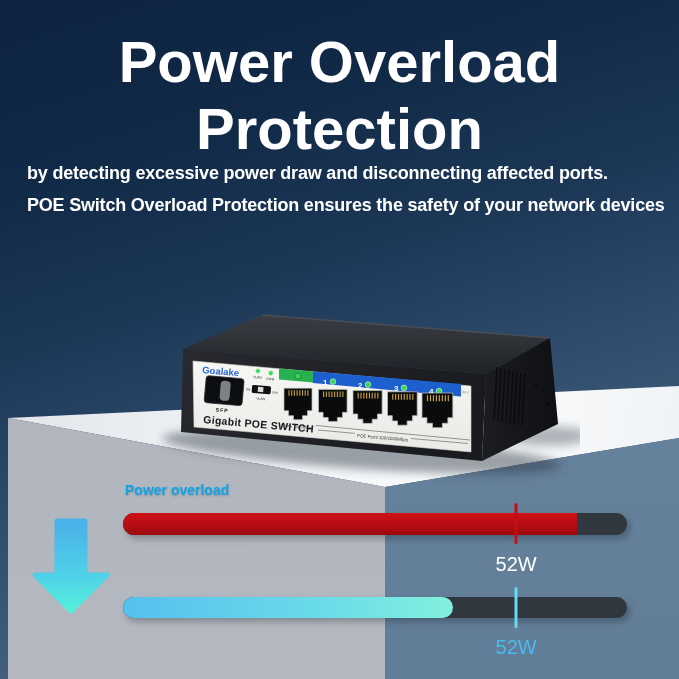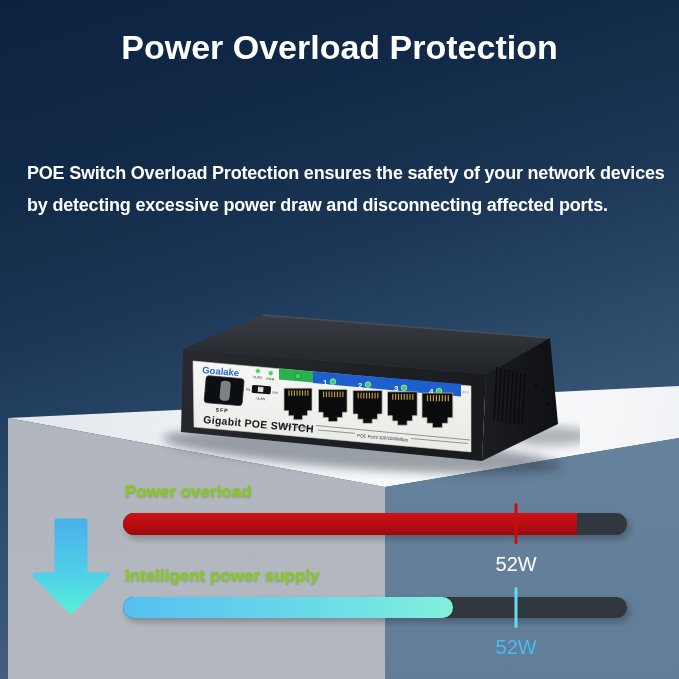--- a/index.html
+++ b/index.html
@@ -10,29 +10,29 @@
       #2e4b6c 58%,#44607c 78%,#4b6783 100%);}
   
   .ped-top{clip-path:polygon(8px 418px,679px 386px,679px 438px,385px 487px);
       background:linear-gradient(100deg,#dde1e6 0%,#eef1f4 35%,#fafbfc 70%,#eef1f4 100%);}
   .ped-left{clip-path:polygon(8px 418px,385px 487px,385px 679px,8px 679px);
       background:linear-gradient(180deg,#a7acb4 0%,#b0b4bc 45%,#b4b8c0 100%);}
   .ped-right{clip-path:polygon(385px 487px,679px 438px,679px 679px,385px 679px);
       background:linear-gradient(180deg,#7590a9 0%,#68839d 50%,#627d97 100%);}
   
   .title{position:absolute;left:0;right:0;top:28px;text-align:center;color:#fff;
-      font-size:34px;font-weight:bold;letter-spacing:0px;}
+      font-size:58px;font-weight:bold;letter-spacing:0px;}
   .desc{position:absolute;left:27px;top:157px;width:640px;color:#fff;
       font-size:18px;font-weight:bold;line-height:32px;letter-spacing:-0.2px;
       white-space:nowrap;}
   
   .switch-svg{position:absolute;left:150px;top:290px;width:430px;height:195px;}
   .arrow-svg{position:absolute;left:28px;top:514px;width:90px;height:104px;}
   
-  .bar-label{position:absolute;left:125px;color:#84cc16;font-size:17px;font-weight:bold;
+  .bar-label{position:absolute;left:125px;color:#0ea5e9;font-size:14px;font-weight:bold;
       text-shadow:0 1px 2px rgba(10,20,35,.25);}
   .bar-label.row1{top:482px;}
   .bar-label.row2{top:566px;}
   .bar-area{position:absolute;left:123px;width:504px;height:80px;}
   .bar-area.row1{top:503px;}
   .bar-area.row2{top:587px;}
   .track{position:absolute;left:0;top:10px;width:100%;height:22px;border-radius:11px;
       background:#30373e;box-shadow:3px 4px 6px rgba(10,20,30,.28);}
   .bar-area.row2 .track{height:21px;}
   .fill{position:absolute;left:0;top:0;height:100%;}
@@ -54,22 +54,22 @@
 
 <div class="stage">
   <div class="layer bg"></div>
   <div class="layer ped-top"></div>
   <div class="layer ped-left"></div>
   <div class="layer ped-right"></div>
 
   <div class="title">Power Overload Protection</div>
 
   <div class="desc">
+    <div>by detecting excessive power draw and disconnecting affected ports.</div>
     <div>POE Switch Overload Protection ensures the safety of your network devices</div>
-    <div>by detecting excessive power draw and disconnecting affected ports.</div>
   </div>
 
   <svg class="switch-svg" viewBox="150 290 430 195">
     <defs>
       <linearGradient id="gTop" x1="0" y1="0" x2="0" y2="1">
         <stop offset="0" stop-color="#3a3d43"></stop>
           <stop offset="1" stop-color="#1f2226"></stop>
       </linearGradient>
       <linearGradient id="gFront" x1="0" y1="0" x2="1" y2="0.3">
         <stop offset="0" stop-color="#282a2f"></stop>
@@ -238,21 +238,20 @@
 
   <div class="bar-label row1">Power overload</div>
   <div class="bar-area row1">
     <div class="track">
       <div class="fill red" style="width: 90%;"></div>
     </div>
     <div class="tick red" style="left: 78%;"></div>
     <div class="value row1" style="left: 78%;">52W</div>
   </div>
 
-  <div class="bar-label row2">Intelligent power supply</div>
   <div class="bar-area row2">
     <div class="track">
       <div class="fill cyan" style="width: 65.5%;"></div>
     </div>
     <div class="tick cyan" style="left: 78%;"></div>
     <div class="value row2" style="left: 78%;">52W</div>
   </div>
 </div>
 
 </body></html>

